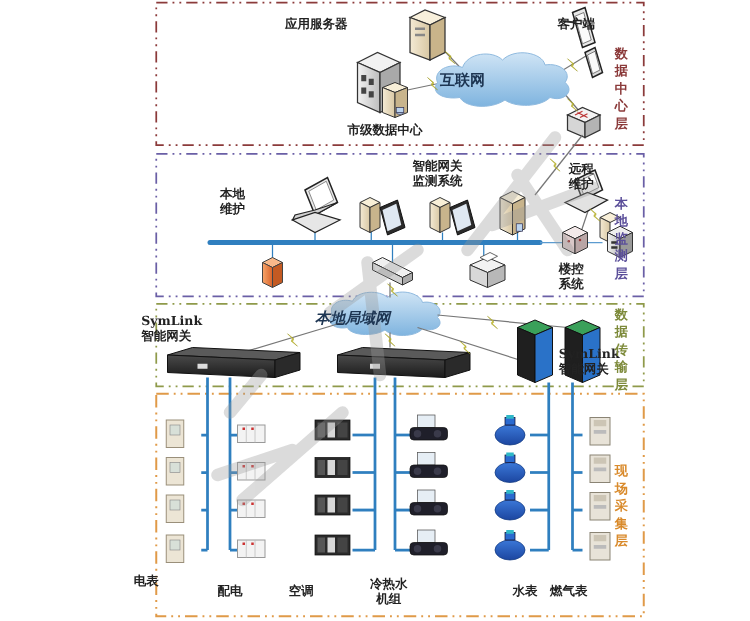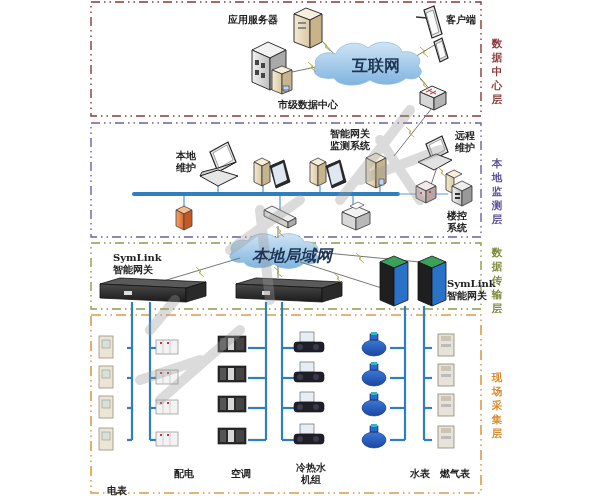--- a/index.html
+++ b/index.html
@@ -1,21 +1,21 @@
 <!DOCTYPE html>
 <html><head>
 <meta charset="utf-8">
 <style>
   html,body{margin:0;padding:0;background:#fff;}
   body{width:600px;height:497px;position:relative;overflow:hidden;font-family:"DejaVu Serif","Liberation Serif",serif;}
-  #stage{position:absolute;left:0;top:0;width:484px;height:497px;}
+  #stage{position:absolute;left:0;top:0;width:484px;height:497px;padding-left:34px;}
   .lbl{position:absolute;font-size:10px;font-weight:bold;color:#222;line-height:12px;white-space:nowrap;}
   .lbl.c{text-align:center;}
   .layer-title{position:absolute;width:14px;font-size:10.5px;line-height:14px;text-align:center;font-weight:bold;}
-  .cloud-label{position:absolute;font-size:16px;font-weight:bold;color:#1d3552;white-space:nowrap;}
+  .cloud-label{position:absolute;font-size:12px;font-weight:bold;color:#1d3552;white-space:nowrap;}
 </style>
 </head>
 <body>
 
 <div id="stage">
   <svg id="svg" width="600" height="497" viewBox="0 0 600 497" xmlns="http://www.w3.org/2000/svg">
     <defs>
       <linearGradient id="gBeige" x1="0" x2="1">
         <stop offset="0" stop-color="#f4ead4"></stop>
           <stop offset="1" stop-color="#d8c7a3"></stop>
@@ -443,21 +443,21 @@
   <div class="cloud-label" style="left:252px;top:246px;font-style:italic;">本地局域网</div>
   <div class="lbl" style="left:113px;top:252px;">
     <div class="mono" style="position:static;">SymLink</div>
     <div>智能网关</div>
   </div>
   <div class="lbl" style="left:447px;top:278px;">
     <div class="mono" style="position:static;">SymLink</div>
     <div>智能网关</div>
   </div>
 
-  <div class="lbl c" style="left:102px;top:485px;width:30px;">电表</div>
+  <div class="lbl c" style="left:102px;top:460px;width:30px;">电表</div>
   <div class="lbl c" style="left:169px;top:468px;width:30px;">配电</div>
   <div class="lbl c" style="left:226px;top:468px;width:30px;">空调</div>
   <div class="lbl c" style="left:291px;top:462px;width:40px;">
     <div>冷热水</div>
     <div>机组</div>
   </div>
   <div class="lbl c" style="left:363px;top:468px;width:30px;margin-left:42px;">水表</div>
   <div class="lbl c" style="left:435px;top:468px;width:40px;">燃气表</div>
 
   

